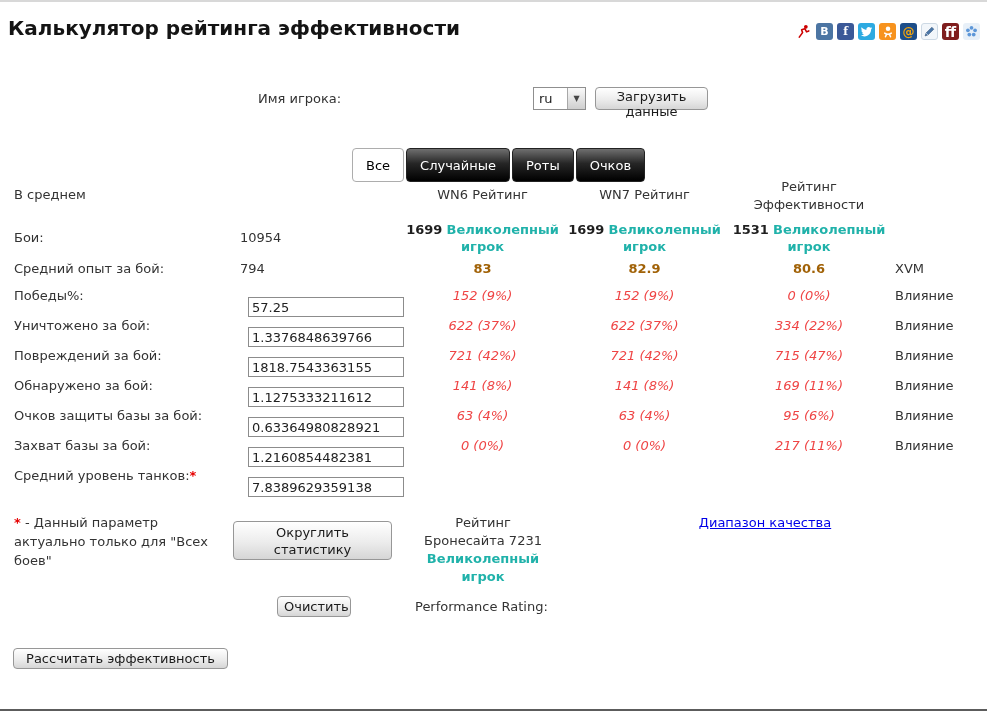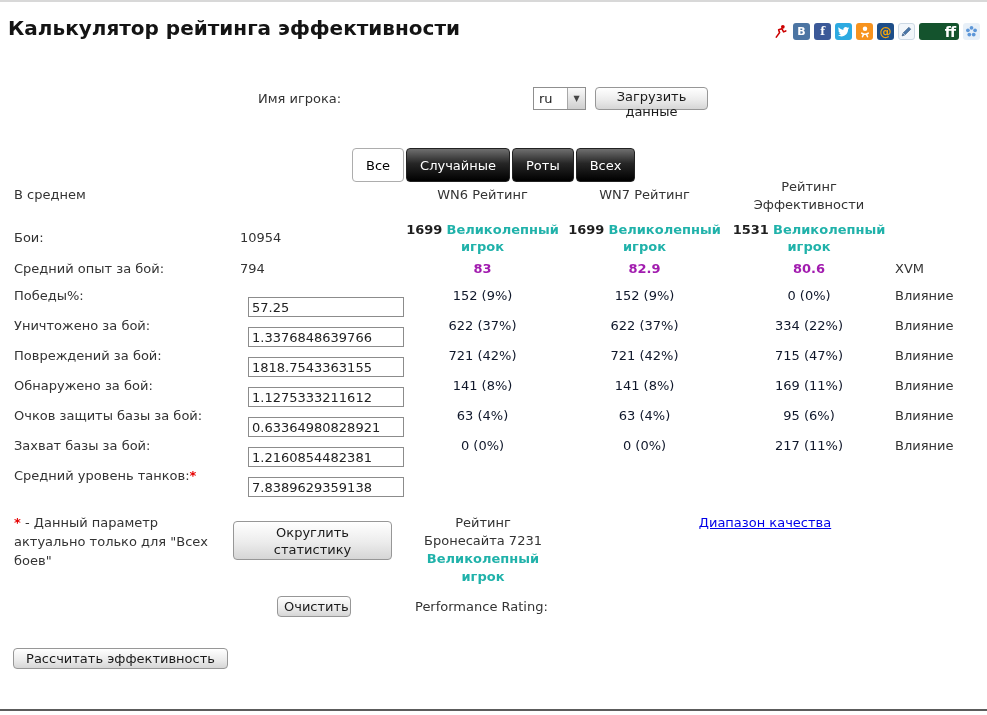--- a/index.html
+++ b/index.html
@@ -13,21 +13,21 @@
   .social{position:absolute;top:23px;right:7px;display:flex;gap:4px;align-items:center;}
   .sicon{width:17px;height:17px;border-radius:3px;display:flex;align-items:center;justify-content:center;
          color:#fff;font-weight:bold;font-size:11px;cursor:pointer;line-height:1;}
   .si-li{background:#fff;}
   .si-vk{background:#4c75a3;}
   .si-fb{background:#3b5998;font-family:"DejaVu Serif",serif;}
   .si-tw{background:#2daae1;}
   .si-ok{background:#f7931e;}
   .si-mr{background:#1d4e89;color:#f3a40c;font-size:12px;}
   .si-lj{background:#f2f6fa;border:1px solid #cdd9e4;width:15px;height:15px;}
-  .si-ff{background:#14532d;font-size:14px;padding-left:23px;}
+  .si-ff{background:#7f1d1d;font-size:14px;}
   .si-sh{background:#e8f0f8;}
 
   
   .lbl-player{position:absolute;left:258px;top:91px;}
   .name-input{position:absolute;left:362px;top:88px;width:160px;height:20px;border:none;outline:none;
               font:13px "DejaVu Sans",sans-serif;background:#fff;}
   .server-select{position:absolute;left:533px;top:87px;width:53px;height:23px;border:1px solid #8f8f8f;
                  background:#fff;display:flex;box-sizing:border-box;cursor:pointer;}
   .server-value{flex:1;padding:3px 0 0 5px;color:#222;}
   .server-arrow{width:17px;background:linear-gradient(#fafafa,#cfcfcf);border-left:1px solid #a8a8a8;
@@ -56,22 +56,22 @@
   .r-header{top:172px;height:44px;}
   .r-battles{top:218px;height:38px;}
   .r-exp{top:256px;height:24px;}
   .r-in0{top:282px;height:26px;} .r-in1{top:312px;height:26px;} .r-in2{top:342px;height:26px;}
   .r-in3{top:372px;height:26px;} .r-in4{top:402px;height:26px;} .r-in5{top:432px;height:26px;}
   .r-in6{top:462px;height:26px;}
   .two{display:block;line-height:17px;padding-top:2px;}
   .hdr2{display:block;line-height:18px;padding-top:4px;}
   .score{font-weight:bold;color:#1f1f1f;}
   .grade{font-weight:bold;color:#20b2aa;}
-  .ital{color:#0f172a;}
-  .bnum{font-weight:bold;color:#a21caf;}
+  .ital{font-style:italic;color:#ef4444;}
+  .bnum{font-weight:bold;color:#a16207;}
   .req{color:#e60000;font-weight:bold;}
   input.stat{width:156px;height:20px;border:1px solid #8c8c8c;font:13px "DejaVu Sans",sans-serif;
              padding:1px 3px;color:#222;box-sizing:border-box;background:#fff;}
 
   
   .note{position:absolute;left:14px;top:513px;width:218px;line-height:19px;color:#333;}
   .btn-round{position:absolute;left:233px;top:521px;width:159px;height:39px;line-height:17px;}
   .bronesite{position:absolute;left:417px;top:514px;width:132px;text-align:center;line-height:18px;color:#333;}
   .bron-grade{color:#20b2aa;font-weight:bold;}
   .qlink-wrap{position:absolute;left:640px;top:515px;width:250px;text-align:center;}
@@ -136,21 +136,21 @@
   <div class="server-select">
     <span class="server-value">ru</span>
     <span class="server-arrow">▼</span>
   </div>
   <button class="btn btn-load">Загрузить данные</button>
 
   <div class="tabs">
     <div class="tab active">Все</div>
     <div class="tab dark">Случайные</div>
     <div class="tab dark">Роты</div>
-    <div class="tab dark">Всех</div>
+    <div class="tab dark">Очков</div>
   </div>
 
   <div class="trow r-header">
     <div class="cell c-label">В среднем</div>
     <div class="cell c-wn6">WN6 Рейтинг</div>
     <div class="cell c-wn7">WN7 Рейтинг</div>
     <div class="cell c-re">
         <span class="hdr2">Рейтинг Эффективности</span>
       </div>
   </div>

